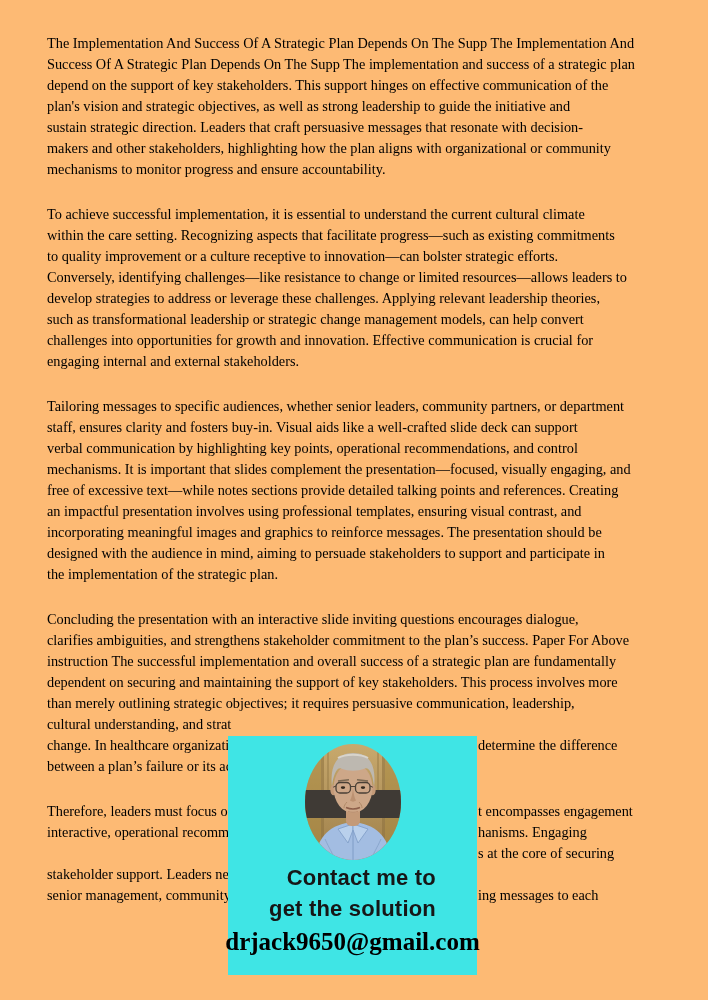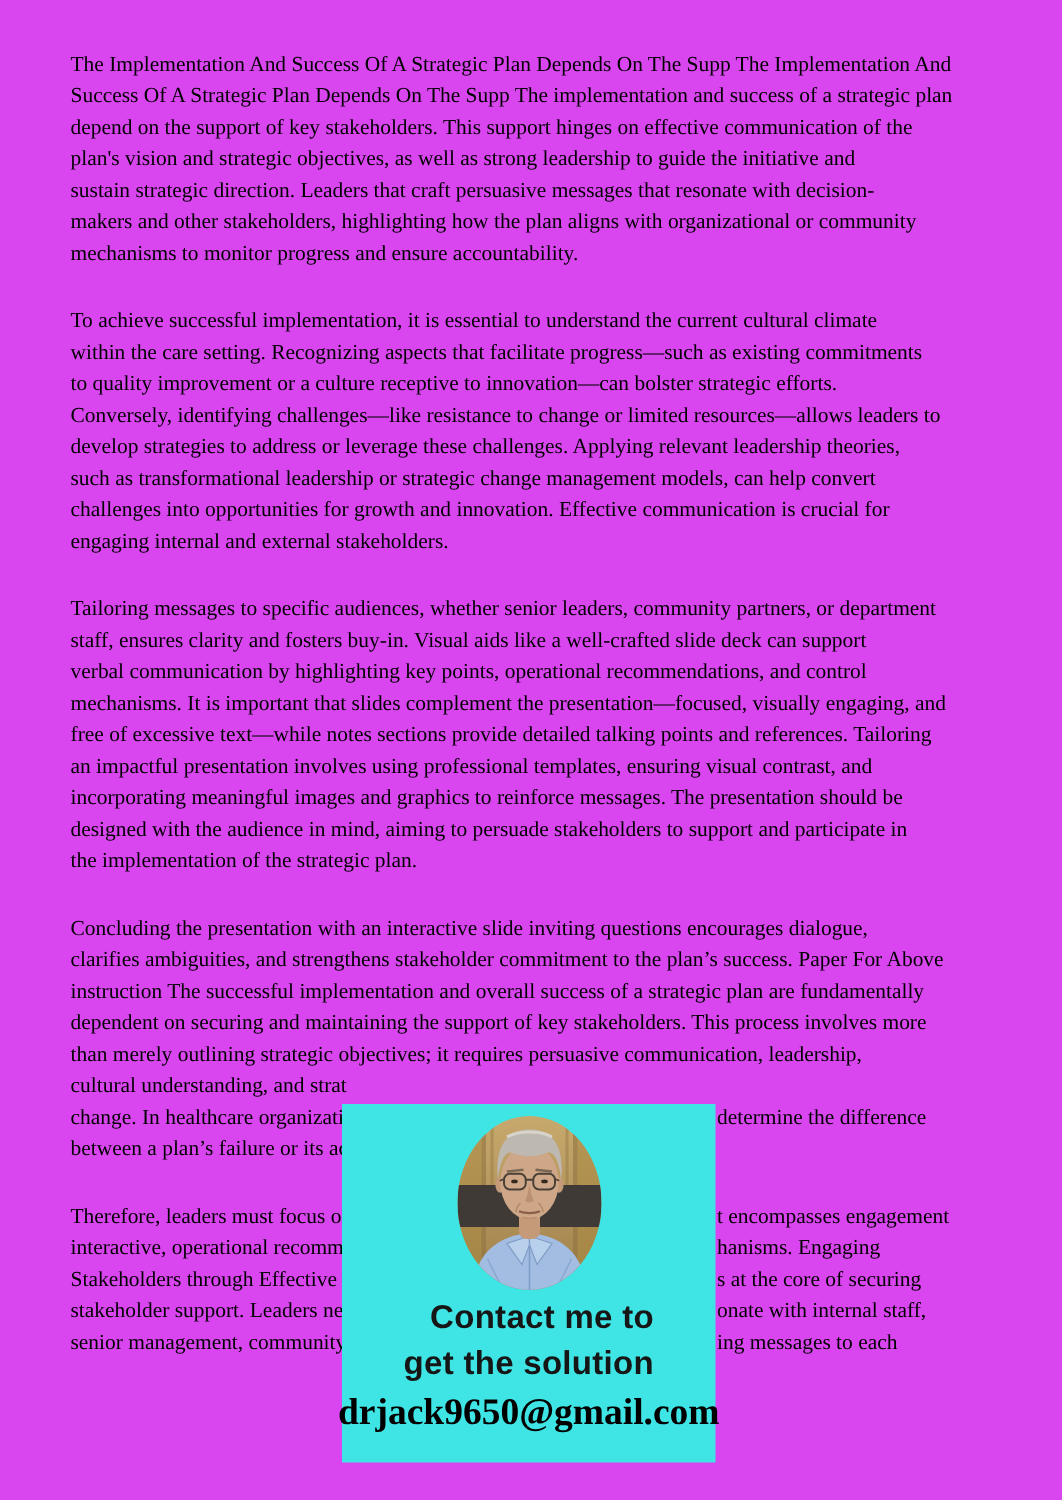--- a/index.html
+++ b/index.html
@@ -67,21 +67,21 @@
     margin-top: 3px;
     font-family: "Liberation Serif", serif;
     font-weight: 700;
     font-size: 25px;
     line-height: 30px;
   }
 </style>
 </head>
 <body>
 
-<div id="page" style="background: #d946ef;">
+<div id="page" style="background: #fdba74;">
 
   <div class="doc" style="color: rgb(0, 0, 0);">
       <div class="para">
         <div class="line">The Implementation And Success Of A Strategic Plan Depends On The Supp The Implementation And</div>
         <div class="line">Success Of A Strategic Plan Depends On The Supp The implementation and success of a strategic plan</div>
         <div class="line">depend on the support of key stakeholders. This support hinges on effective communication of the</div>
         <div class="line">plan's vision and strategic objectives, as well as strong leadership to guide the initiative and</div>
         <div class="line">sustain strategic direction. Leaders that craft persuasive messages that resonate with decision-</div>
         <div class="line">makers and other stakeholders, highlighting how the plan aligns with organizational or community</div>
         <div class="line">mechanisms to monitor progress and ensure accountability.</div>
@@ -94,41 +94,41 @@
         <div class="line">develop strategies to address or leverage these challenges. Applying relevant leadership theories,</div>
         <div class="line">such as transformational leadership or strategic change management models, can help convert</div>
         <div class="line">challenges into opportunities for growth and innovation. Effective communication is crucial for</div>
         <div class="line">engaging internal and external stakeholders.</div>
       </div>
       <div class="para">
         <div class="line">Tailoring messages to specific audiences, whether senior leaders, community partners, or department</div>
         <div class="line">staff, ensures clarity and fosters buy-in. Visual aids like a well-crafted slide deck can support</div>
         <div class="line">verbal communication by highlighting key points, operational recommendations, and control</div>
         <div class="line">mechanisms. It is important that slides complement the presentation—focused, visually engaging, and</div>
-        <div class="line">free of excessive text—while notes sections provide detailed talking points and references. Tailoring</div>
+        <div class="line">free of excessive text—while notes sections provide detailed talking points and references. Creating</div>
         <div class="line">an impactful presentation involves using professional templates, ensuring visual contrast, and</div>
         <div class="line">incorporating meaningful images and graphics to reinforce messages. The presentation should be</div>
         <div class="line">designed with the audience in mind, aiming to persuade stakeholders to support and participate in</div>
         <div class="line">the implementation of the strategic plan.</div>
       </div>
       <div class="para">
         <div class="line">Concluding the presentation with an interactive slide inviting questions encourages dialogue,</div>
         <div class="line">clarifies ambiguities, and strengthens stakeholder commitment to the plan’s success. Paper For Above</div>
         <div class="line">instruction The successful implementation and overall success of a strategic plan are fundamentally</div>
         <div class="line">dependent on securing and maintaining the support of key stakeholders. This process involves more</div>
         <div class="line">than merely outlining strategic objectives; it requires persuasive communication, leadership,</div>
         <div class="line"><span class="frag-left">cultural understanding, and strat</span></div>
         <div class="line"><span class="frag-left">change. In healthcare organizati</span><span class="frag-right">determine the difference</span></div>
         <div class="line"><span class="frag-left">between a plan’s failure or its ac</span><span class="frag-right"></span></div>
       </div>
       <div class="para">
         <div class="line"><span class="frag-left">Therefore, leaders must focus o</span><span class="frag-right">t encompasses engagement</span></div>
         <div class="line"><span class="frag-left">interactive, operational recomme</span><span class="frag-right">hanisms. Engaging</span></div>
-        <div class="line"><span class="frag-left">Stakeholders through Effective</span><span class="frag-right">s at the core of securing</span></div>
-        <div class="line"><span class="frag-left">stakeholder support. Leaders ne</span><span class="frag-right">onate with internal staff,</span></div>
+        <div class="line"><span class="frag-right">s at the core of securing</span></div>
+        <div class="line"><span class="frag-left">stakeholder support. Leaders ne</span></div>
         <div class="line"><span class="frag-left">senior management, community</span><span class="frag-right">ing messages to each</span></div>
       </div>
     </div>
 
   <div class="ad" style="background: rgb(63, 229, 229);">
     <div class="photo-wrap">
       <svg width="96" height="116" viewBox="0 0 96 116" xmlns="http://www.w3.org/2000/svg">
         <defs>
           <clipPath id="ovalClip">
               <ellipse cx="48" cy="58" rx="48" ry="58"></ellipse>

